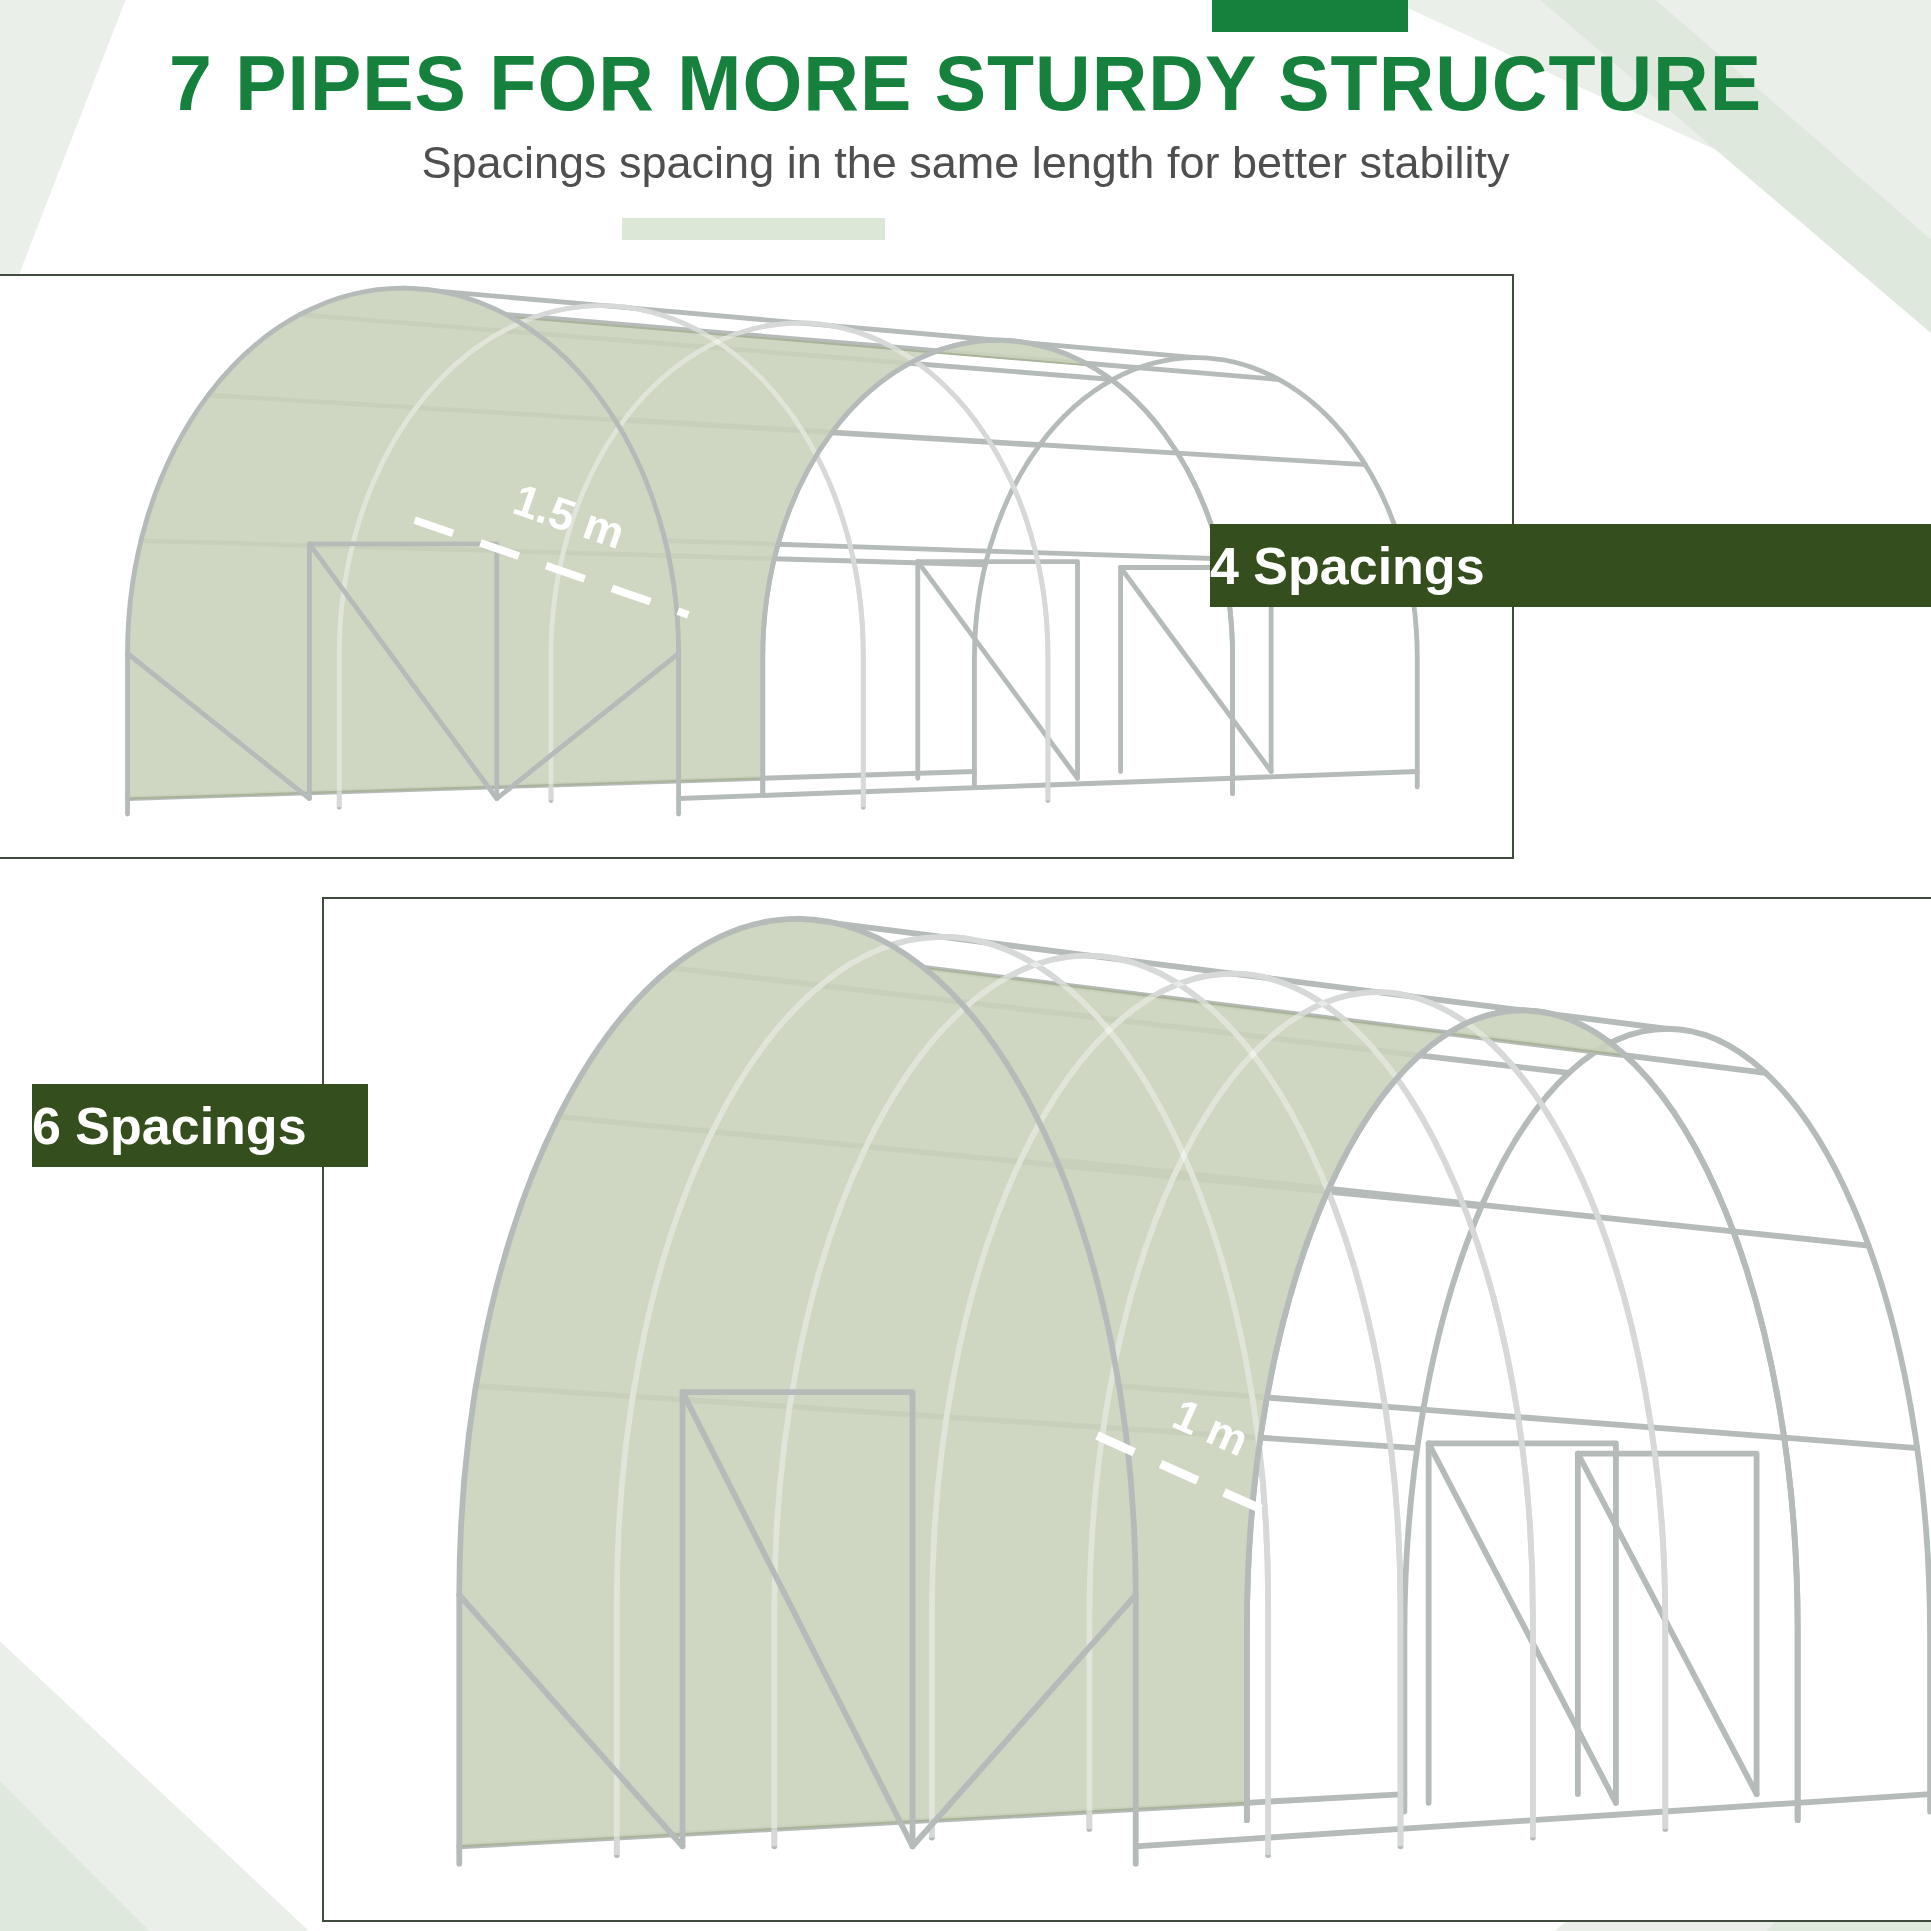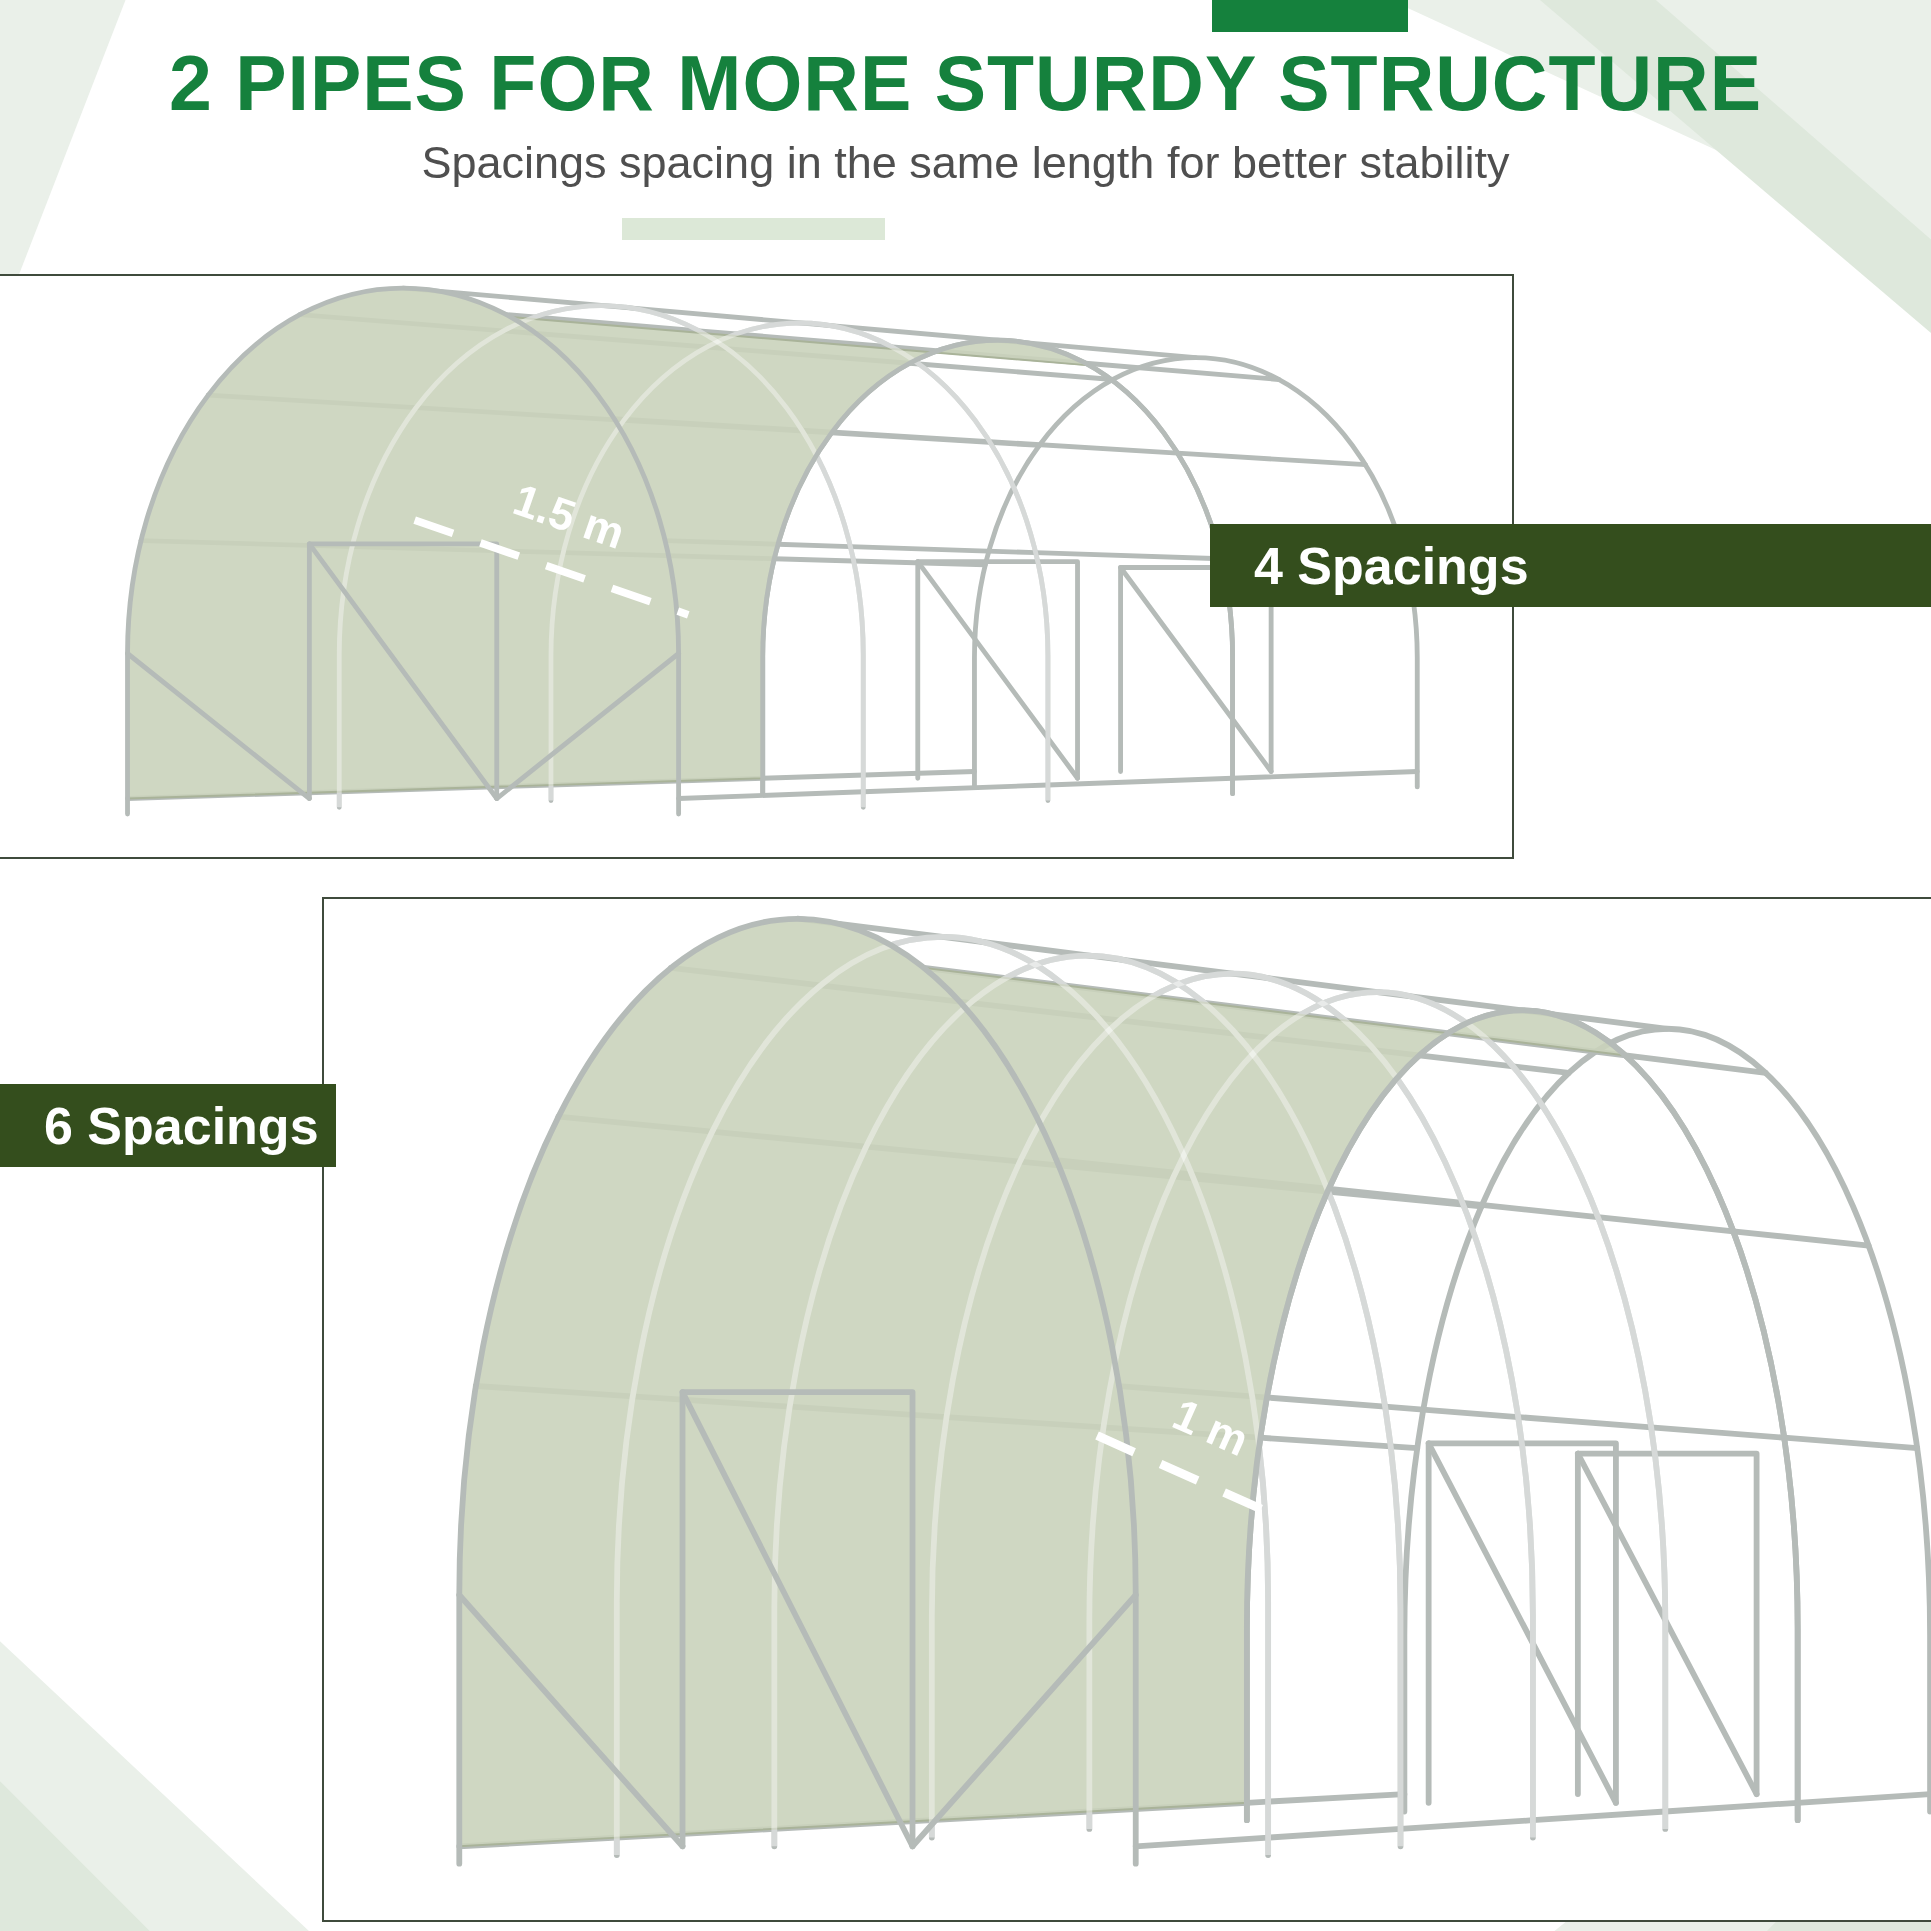--- a/index.html
+++ b/index.html
@@ -28,41 +28,41 @@
   .panel{
     position:absolute;background:#ffffff;border:2.9px solid var(--border,#3f4b3c);
     box-sizing:border-box;z-index:1;
   }
   #panel-top{left:-4.8px;top:274px;width:1519px;height:585px;}
   #panel-bottom{left:322px;top:897px;width:1641px;height:1025px;}
   .panel svg{display:block;width:100%;height:100%;}
   .badge{
     position:absolute;display:flex;align-items:center;box-sizing:border-box;
     color:#ffffff;font-size:52px;font-weight:bold;z-index:5;
-    padding-left:44px;height:83px;background:var(--badge,#344e1d);
+    height:83px;background:var(--badge,#344e1d);margin-left:32px;
   }
   #badge-top{top:524px;right:0;width:721px;}
   #badge-bottom{top:1084px;left:0;width:336px;}
 </style>
 </head>
 <body>
 
 <svg class="deco-layer" width="1931" height="1931" viewBox="0 0 2000 2000">
   <polygon points="0,0 130,0 0,335" style="fill:var(--deco1,#eaf0e9)"></polygon>
   <polygon points="1440,0 2000,0 2000,258" style="fill:var(--deco1,#eaf0e9)"></polygon>
   <polygon points="1595,0 1715,0 2000,248 2000,345" style="fill:var(--deco2,#dee8dc)"></polygon>
   <polygon points="0,1700 320,2000 0,2000" style="fill:var(--deco1,#eaf0e9)"></polygon>
   <polygon points="0,1845 155,2000 0,2000" style="fill:var(--deco2,#dee8dc)"></polygon>
   <polygon points="2000,1685 2000,2000 1610,2000" style="fill:var(--deco1,#eaf0e9)"></polygon>
   <polygon points="2000,1830 2000,2000 1830,2000" style="fill:var(--deco2,#dee8dc)"></polygon>
 </svg>
 
 <div class="accent-rect"></div>
 
-<div class="title">2 PIPES FOR MORE STURDY STRUCTURE</div>
+<div class="title">7 PIPES FOR MORE STURDY STRUCTURE</div>
 <div class="subtitle">Spacings spacing in the same length for better stability</div>
 <div class="bar"></div>
 
 <div class="panel" id="panel-top">
   <svg id="gh-top" viewBox="0 0 1567 600">
       <path d="M 1162.14 512 L 1162.14 301 L 1317.86 301 L 1317.86 512" fill="none" stroke="#b5bbb8" stroke-width="5" stroke-linecap="round" stroke-linejoin="round"></path>
       <path d="M 1162.14 301 L 1317.86 512" fill="none" stroke="#b5bbb8" stroke-width="5" stroke-linecap="round" stroke-linejoin="round"></path>
       <path d="M 1011 528 L 1011 394 A 229 310 0 0 1 1469 394 L 1469 528" fill="none" stroke="#b5bbb8" stroke-width="5" stroke-linecap="round" stroke-linejoin="round"></path>
       <path d="M 792 535 L 792 393 A 243 327 0 0 1 1278 393 L 1278 535" fill="none" stroke="#b5bbb8" stroke-width="5" stroke-linecap="round" stroke-linejoin="round"></path>
       <path d="M 573 542 L 573 392 A 257 344 0 0 1 1087 392 L 1087 542" fill="none" stroke="#b5bbb8" stroke-width="5" stroke-linecap="round" stroke-linejoin="round"></path>

